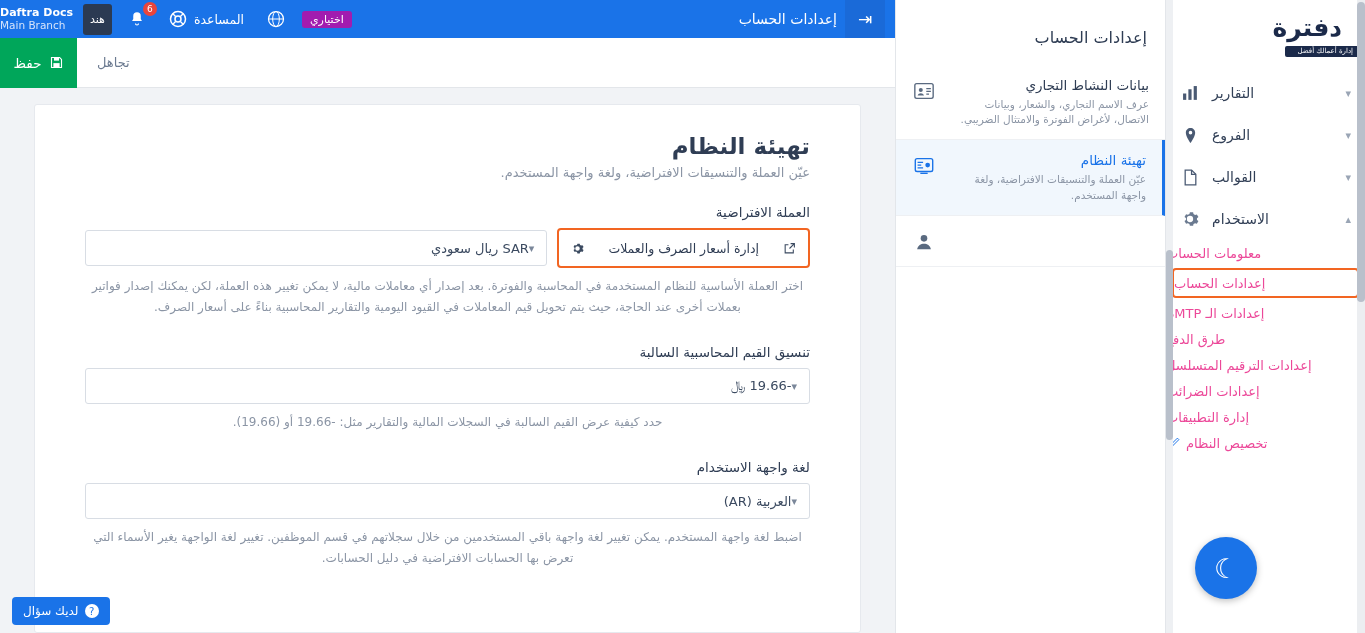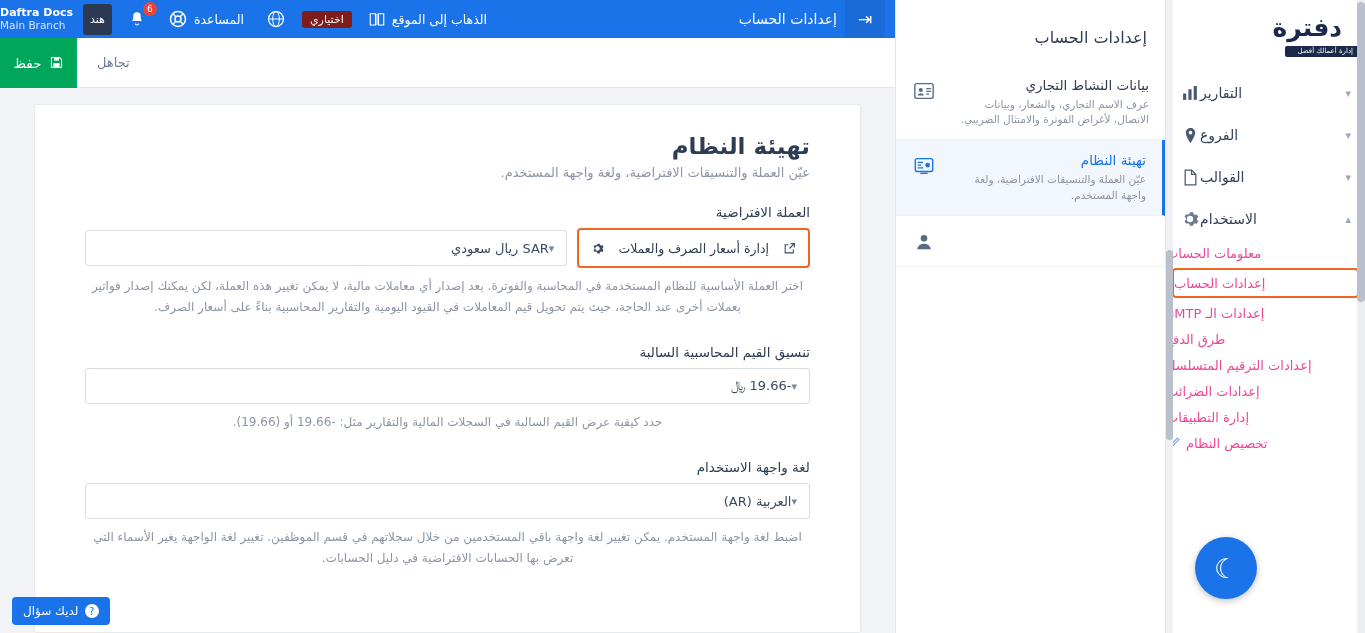--- a/index.html
+++ b/index.html
@@ -60,20 +60,21 @@
     height: 42px;
     padding: 0 14px;
     color: #313f56;
     font-size: 14px;
     cursor: pointer;
     justify-content: space-between;
   }
   .nav-group .left {
     display: flex;
     align-items: center;
+    gap: 12px;
     flex-direction: row-reverse;
   }
   .nav-group .gicon {
     width: 20px; height: 20px;
     display: inline-flex;
     align-items: center;
     justify-content: center;
     color: #6b7a90;
   }
   .nav-group.active { color: #313f56; }
@@ -218,21 +219,21 @@
     align-items: center;
     gap: 6px;
     font-size: 12.5px;
     color: #ffffff;
     padding: 0 6px;
     height: 38px;
     cursor: pointer;
     flex-direction: row;
   }
   .tb-badge {
-    background: #7f1d1d;
+    background: #a21caf;
     color: #fff;
     font-size: 11px;
     padding: 2px 8px;
     border-radius: 3px;
   }
   .bell { position: relative; }
   .bell .dot {
     position: absolute;
     top: 2px; right: -5px;
     background: #e8453c;
@@ -345,21 +346,21 @@
     cursor: pointer;
   }
   .select .val { text-align: right; flex: 1; }
   .select .caret { color: #7b879a; font-size: 11px; }
   .manage-btn {
     border: 2px solid #f26522;
     border-radius: 4px;
     height: 40px;
     display: flex;
     align-items: center;
-    gap: 14px;
+    gap: 24px;
     padding: 15px 12px;
     font-size: 12.5px;
     color: #2f3d54;
     background: #ffffff;
     cursor: pointer;
     flex-direction: row;
     white-space: nowrap;
   }
   .manage-btn .gear { color: #3b4a60; font-size: 13px; }
   .manage-btn .ext { color: #3b4a60; font-size: 12px; }
@@ -575,29 +576,20 @@
   <div class="mainwrap">
 
     <div class="topbar">
 
       <div class="topbar-right">
         <div class="collapse-btn">⇥</div>
         <div class="acct-title">إعدادات الحساب</div>
       </div>
 
       <div class="topbar-left">
-        <div class="tb-item">
-          <span>الذهاب إلى الموقع</span>
-          <span>
-            <svg class="svgicon" width="18" height="18" viewBox="0 0 24 24">
-                <path d="M3 5h7v15H3zM14 5h7v15h-7z" fill="none" stroke="#fff" stroke-width="1.5"></path>
-                <path d="M10 5h4v15h-4z" fill="#fff" opacity=".5"></path>
-              </svg>
-          </span>
-        </div>
         <div class="tb-badge">اختياري</div>
         <div class="tb-item">
           <span>
             <svg class="svgicon" width="20" height="20" viewBox="0 0 24 24">
                 <circle cx="12" cy="12" r="9" fill="none" stroke="#fff" stroke-width="1.5"></circle>
                 <ellipse cx="12" cy="12" rx="4" ry="9" fill="none" stroke="#fff" stroke-width="1.2"></ellipse>
                 <path d="M3 12h18" stroke="#fff" stroke-width="1.2"></path>
               </svg>
           </span>
         </div>

